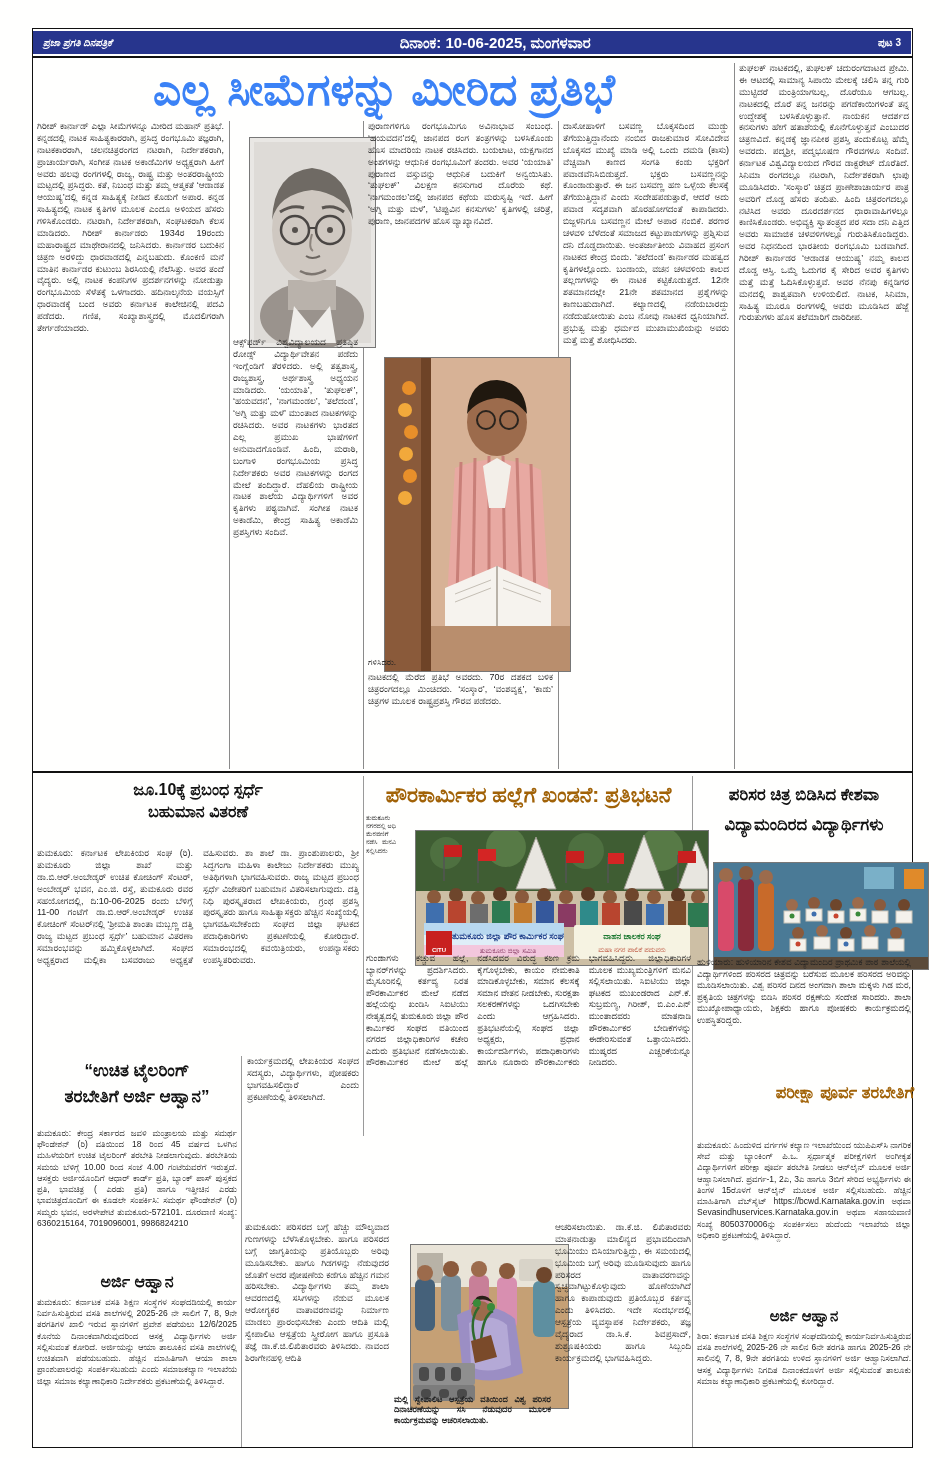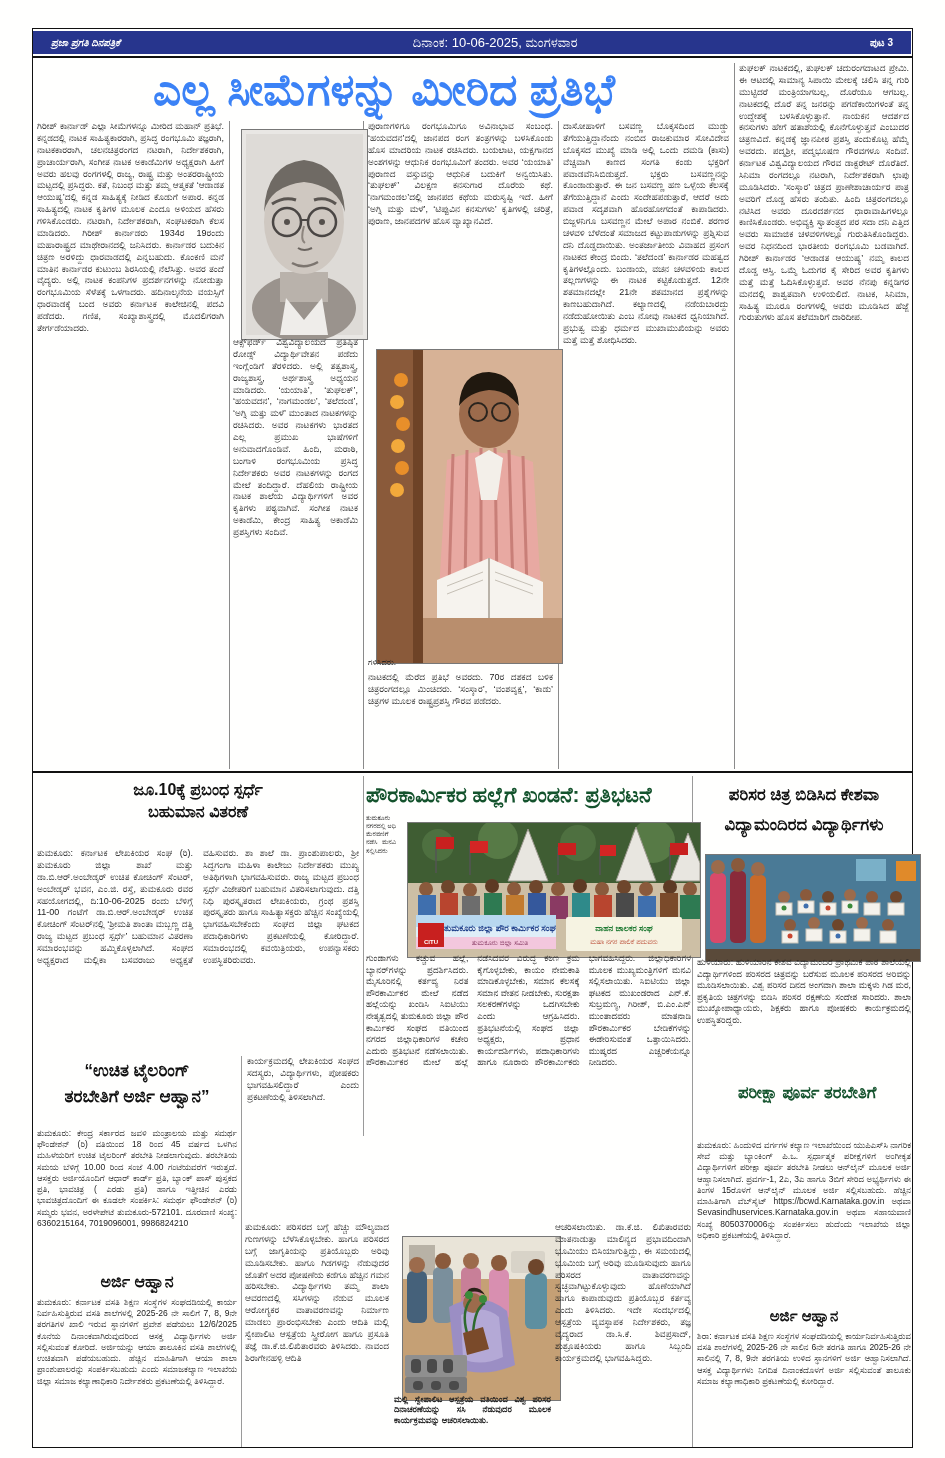--- a/index.html
+++ b/index.html
@@ -2,33 +2,33 @@
 <html><head>
 <meta charset="utf-8">
 <style>
   html,body{margin:0;padding:0;background:#ffffff;}
   .page{position:relative;width:945px;height:1458px;background:#fffffe;overflow:hidden;
         font-family:"Liberation Sans","DejaVu Sans",sans-serif;color:#1c1c1c;}
   .rule{position:absolute;background:#111;}
   .vrule{position:absolute;width:1px;background:#8a8a8a;}
   .masthead{position:absolute;left:33px;top:31px;width:878px;height:23px;background:#27358d;
             color:#fff;display:flex;align-items:center;justify-content:space-between;
-            padding:0 18px;box-sizing:border-box;font-size:10px;}
+            padding:0 10px;box-sizing:border-box;font-size:10px;}
   .masthead .paper{font-style:italic;font-weight:bold;}
-  .masthead .date{font-weight:normal;font-size:13px;}
+  .masthead .date{font-weight:bold;font-size:15px;}
   .masthead .pageno{font-weight:bold;}
   .headline-main{position:absolute;left:37px;top:62px;width:694px;height:56px;
                  color:#3b82f6;font-size:44px;font-weight:bold;text-align:center;
                  line-height:56px;white-space:nowrap;letter-spacing:0px;}
   .bodytxt{position:absolute;font-size:9px;line-height:1.32;text-align:justify;
            overflow:hidden;color:#222;word-break:break-word;}
   .h-black{position:absolute;color:#111;font-weight:bold;text-align:center;overflow:hidden;}
-  .h-red{position:absolute;color:#14532d;font-weight:bold;text-align:left;overflow:hidden;}
+  .h-red{position:absolute;color:#a16207;font-weight:bold;text-align:center;overflow:hidden;}
   .caption{position:absolute;font-size:8.3px;font-weight:bold;line-height:1.25;text-align:justify;overflow:hidden;color:#222;}
-  figure{margin:0;padding:8px;position:absolute;}
+  figure{margin:8px;padding:8px;position:absolute;}
   figure svg{display:block;border:1px solid #777;}
   .cols2{column-count:2;column-gap:10px;}
   .cols3{column-count:3;column-gap:9px;}
 </style>
 </head>
 <body>
 
 <div class="page">
 
   <div class="rule" style="left:32px;top:28px;width:881px;height:1px;"></div>

